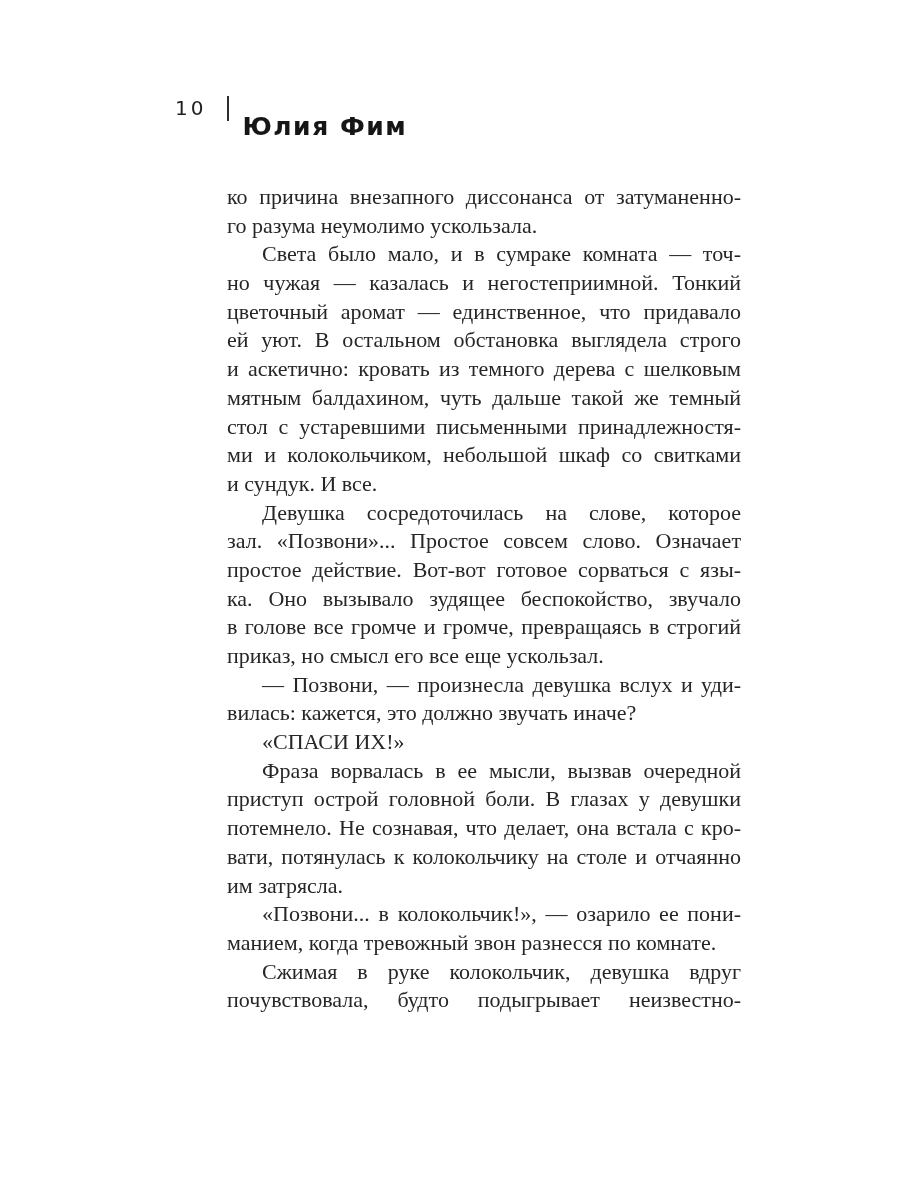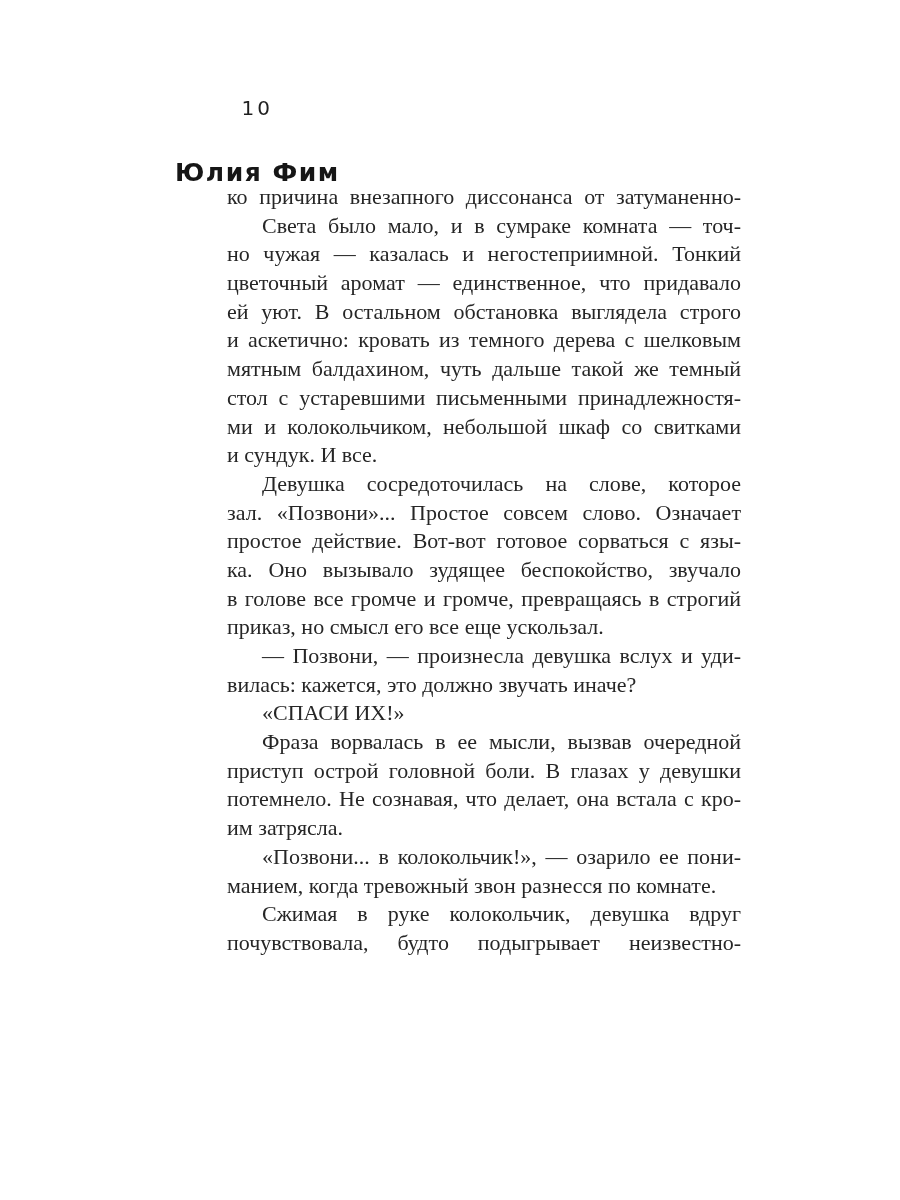--- a/index.html
+++ b/index.html
@@ -17,21 +17,20 @@
   }
   
   .running-header {
     position: absolute;
     left: 175px;
     top: 94px;
     height: 28px;
     display: flex;
     align-items: center;
     font-family: "DejaVu Sans", "Liberation Sans", sans-serif;
-    flex-direction: column;
   }
   .page-number {
     font-size: 20px;
     letter-spacing: 3px;
     color: #1f1f1f;
     line-height: 28px;
   }
   .header-separator {
     width: 2px;
     height: 25px;
@@ -81,20 +80,21 @@
 
   <div class="running-header">
     <span class="page-number">10</span>
     <span class="header-separator"></span>
     <span class="author-name">Юлия Фим</span>
   </div>
 
   <div class="text-block">
       <div class="paragraph">
         <div class="text-line first-line">ко причина внезапного диссонанса от затуманенно-</div>
+        <div class="text-line para-end">го разума неумолимо ускользала.</div>
       </div>
       <div class="paragraph indent">
         <div class="text-line first-line">Света было мало, и в сумраке комната — точ-</div>
         <div class="text-line">но чужая — казалась и негостеприимной. Тонкий</div>
         <div class="text-line">цветочный аромат — единственное, что придавало</div>
         <div class="text-line">ей уют. В остальном обстановка выглядела строго</div>
         <div class="text-line">и аскетично: кровать из темного дерева с шелковым</div>
         <div class="text-line">мятным балдахином, чуть дальше такой же темный</div>
         <div class="text-line">стол с устаревшими письменными принадлежностя-</div>
         <div class="text-line">ми и колокольчиком, небольшой шкаф со свитками</div>
@@ -112,20 +112,21 @@
         <div class="text-line first-line">— Позвони, — произнесла девушка вслух и уди-</div>
         <div class="text-line para-end">вилась: кажется, это должно звучать иначе?</div>
       </div>
       <div class="paragraph indent">
         <div class="text-line first-line para-end">«СПАСИ ИХ!»</div>
       </div>
       <div class="paragraph indent">
         <div class="text-line first-line">Фраза ворвалась в ее мысли, вызвав очередной</div>
         <div class="text-line">приступ острой головной боли. В глазах у девушки</div>
         <div class="text-line">потемнело. Не сознавая, что делает, она встала с кро-</div>
+        <div class="text-line">вати, потянулась к колокольчику на столе и отчаянно</div>
         <div class="text-line para-end">им затрясла.</div>
       </div>
       <div class="paragraph indent">
         <div class="text-line first-line">«Позвони... в колокольчик!», — озарило ее пони-</div>
         <div class="text-line para-end">манием, когда тревожный звон разнесся по комнате.</div>
       </div>
       <div class="paragraph indent">
         <div class="text-line first-line">Сжимая в руке колокольчик, девушка вдруг</div>
         <div class="text-line">почувствовала, будто подыгрывает неизвестно-</div>
       </div>

